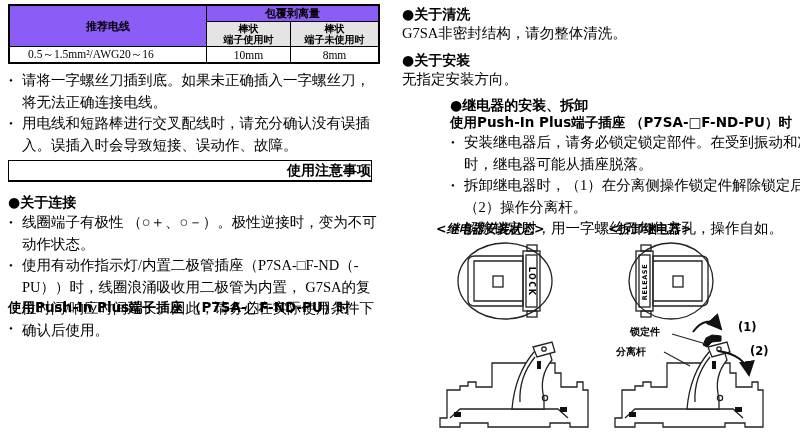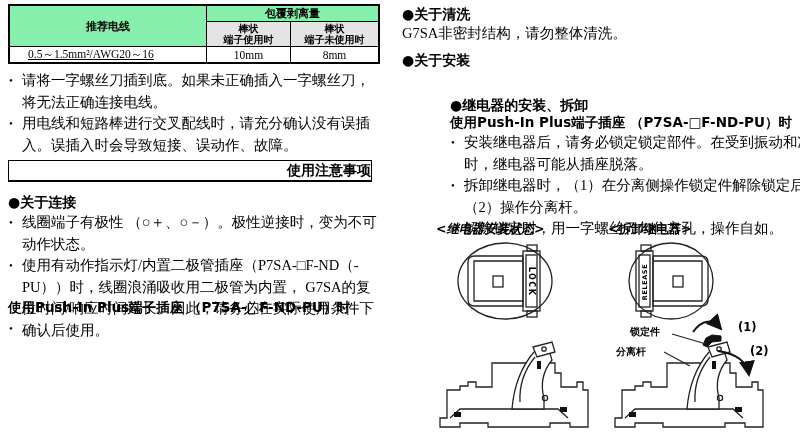--- a/index.html
+++ b/index.html
@@ -3,26 +3,26 @@
 <meta charset="utf-8">
 <style>
   html,body{margin:0;padding:0;background:#fff;}
   .page{position:relative;width:800px;height:448px;background:#ffffff;overflow:hidden;
         font-family:"Liberation Serif","DejaVu Serif",serif;color:#000;}
   .abs{position:absolute;}
   
   table.wire{border-collapse:collapse;table-layout:fixed;}
   table.wire th,table.wire td{border:1px solid #000;padding:0;margin:0;}
   table.wire{border:2px solid #000;}
-  th.hdr{background:#86efac;font-family:"DejaVu Sans","Liberation Sans",sans-serif;
+  th.hdr{background:#8b5cf6;font-family:"DejaVu Sans","Liberation Sans",sans-serif;
          font-weight:bold;font-size:11px;vertical-align:middle;}
   th.sub{background:#e4e4e4;font-family:"DejaVu Sans","Liberation Sans",sans-serif;
          font-weight:bold;font-size:10px;line-height:11.5px;text-align:center;vertical-align:middle;}
   td.cell{background:#fff;font-size:11.5px;text-align:center;vertical-align:middle;}
-  td.cell.wirecell{text-align:left;padding-left:18px;text-decoration:underline;}
+  td.cell.wirecell{text-align:left;padding-left:18px;}
   
   .body-txt{font-size:14.5px;line-height:21.5px;}
   ul.blt{list-style:none;margin:0;padding:0;}
   ul.blt li{position:relative;padding-left:14px;margin:0;}
   ul.blt .mk{position:absolute;left:1px;top:0;font-size:11px;}
   .sec-title{font-family:"DejaVu Sans","Liberation Sans",sans-serif;font-weight:bold;
              font-size:14px;line-height:18px;}
   .sub-title{font-family:"DejaVu Sans","Liberation Sans",sans-serif;font-weight:bold;
              font-size:13.5px;line-height:17px;}
   .notice-box{border:1px solid #000;border-bottom-width:2px;text-align:center;
@@ -101,20 +101,21 @@
     </li>
   </ul>
 
   <div class="abs" style="left:402px;top:5px;width:392px;">
     <div class="sec-title">●关于清洗</div>
     <div class="body-txt" style="line-height:20px;">G7SA非密封结构，请勿整体清洗。</div>
   </div>
 
   <div class="abs" style="left:402px;top:51px;width:392px;">
     <div class="sec-title">●关于安装</div>
+    <div class="body-txt" style="line-height:20px;">无指定安装方向。</div>
   </div>
 
   <div class="abs" style="left:402px;top:96px;width:392px;margin-left:48px;">
     <div class="sec-title">●继电器的安装、拆卸</div>
     <div class="sub-title">使用Push-In Plus端子插座 （P7SA-□F-ND-PU）时</div>
     <ul class="blt body-txt" style="margin-top:1px;width:390px;">
       <li>
         <span class="mk">•</span>
         <span>安装继电器后，请务必锁定锁定部件。在受到振动和冲击时，继电器可能从插座脱落。</span>
       </li>

